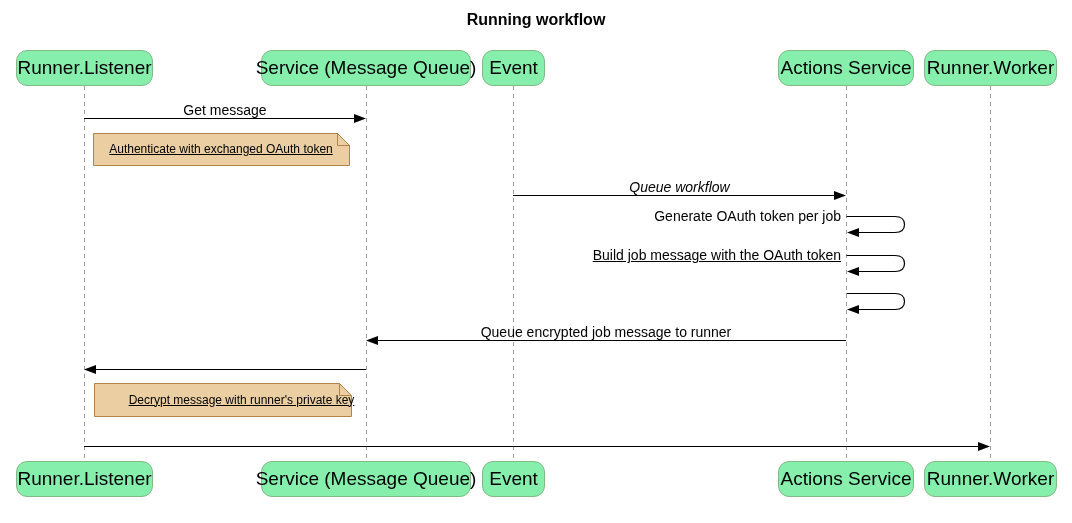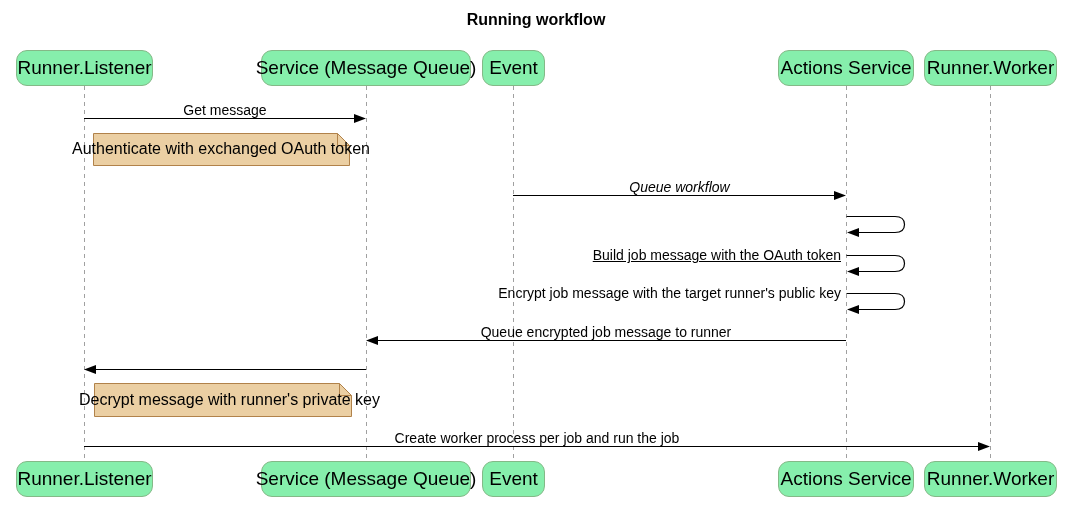--- a/index.html
+++ b/index.html
@@ -41,26 +41,27 @@
     position: absolute;
     font-size: 14px;
     height: 15px;
     line-height: 15px;
     text-align: center;
     white-space: nowrap;
   }
   .msg-label.right-align { text-align: right; }
   .note-text {
     position: absolute;
-    font-size: 16px;
+    font-size: 12px;
     text-align: center;
     display: flex;
     align-items: center;
     justify-content: center;
     white-space: nowrap;
+    text-decoration: underline;
   }
   .lifeline { stroke: #a0a0a0; stroke-width: 1; stroke-dasharray: 4 4; fill: none; }
   .arrow-line { stroke: #000000; stroke-width: 1.2; fill: none; }
   .arrow-head { fill: #000000; stroke: none; }
   .note-shape { fill: #ebcfa3; stroke: #b1824a; stroke-width: 1; }
   .note-fold { fill: none; stroke: #b1824a; stroke-width: 1; }
 </style>
 </head>
 <body>
 
@@ -134,21 +135,20 @@
   </div>
   <div class="actor" style="left:778px; top:461px; width:136px;">
     <span>Actions Service</span>
   </div>
   <div class="actor" style="left:924px; top:461px; width:133px;">
     <span>Runner.Worker</span>
   </div>
 
   <div class="msg-label" style="left:84px; width:282px; top:103px;">Get message</div>
   <div class="msg-label" style="left:513px; width:333px; top:180px;font-style:italic;">Queue workflow</div>
+  <div class="msg-label right-align" style="right:231px; top:209px;">Generate OAuth token per job</div>
   <div class="msg-label right-align" style="right:231px; top:248px;text-decoration:underline;">Build job message with the OAuth token</div>
-  <div class="msg-label right-align" style="right:231px; top:286px;">Encrypt job message with the target runner's public key</div>
   <div class="msg-label" style="left:366px; width:480px; top:325px;">Queue encrypted job message to runner</div>
-  <div class="msg-label" style="left:84px; width:906px; top:431px;">Create worker process per job and run the job</div>
 
   <div class="note-text" style="left:93px; top:133px; width:256px; height:32px;">Authenticate with exchanged OAuth token</div>
-  <div class="note-text" style="left:82px; top:383px; width:295px; height:33px;">Decrypt message with runner's private key</div>
+  <div class="note-text" style="left:94px; top:383px; width:295px; height:33px;">Decrypt message with runner's private key</div>
 
 </div>
 
 </body></html>

